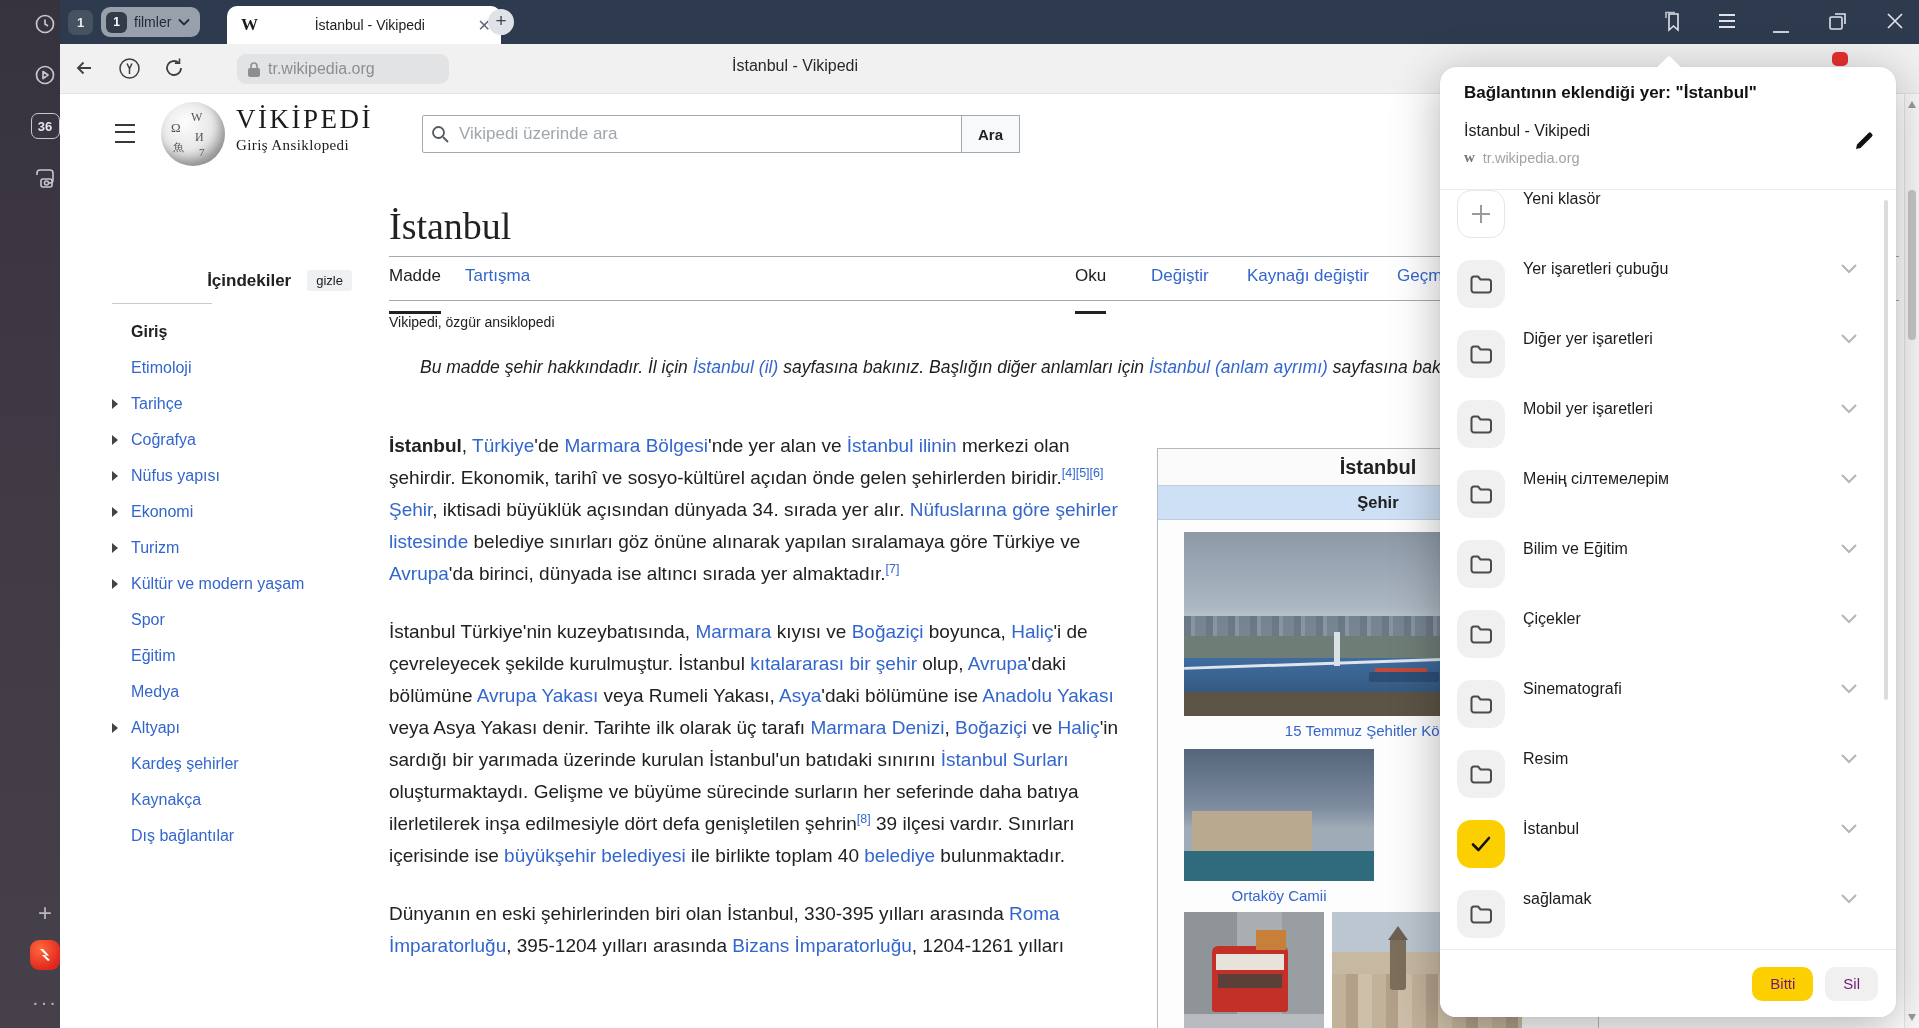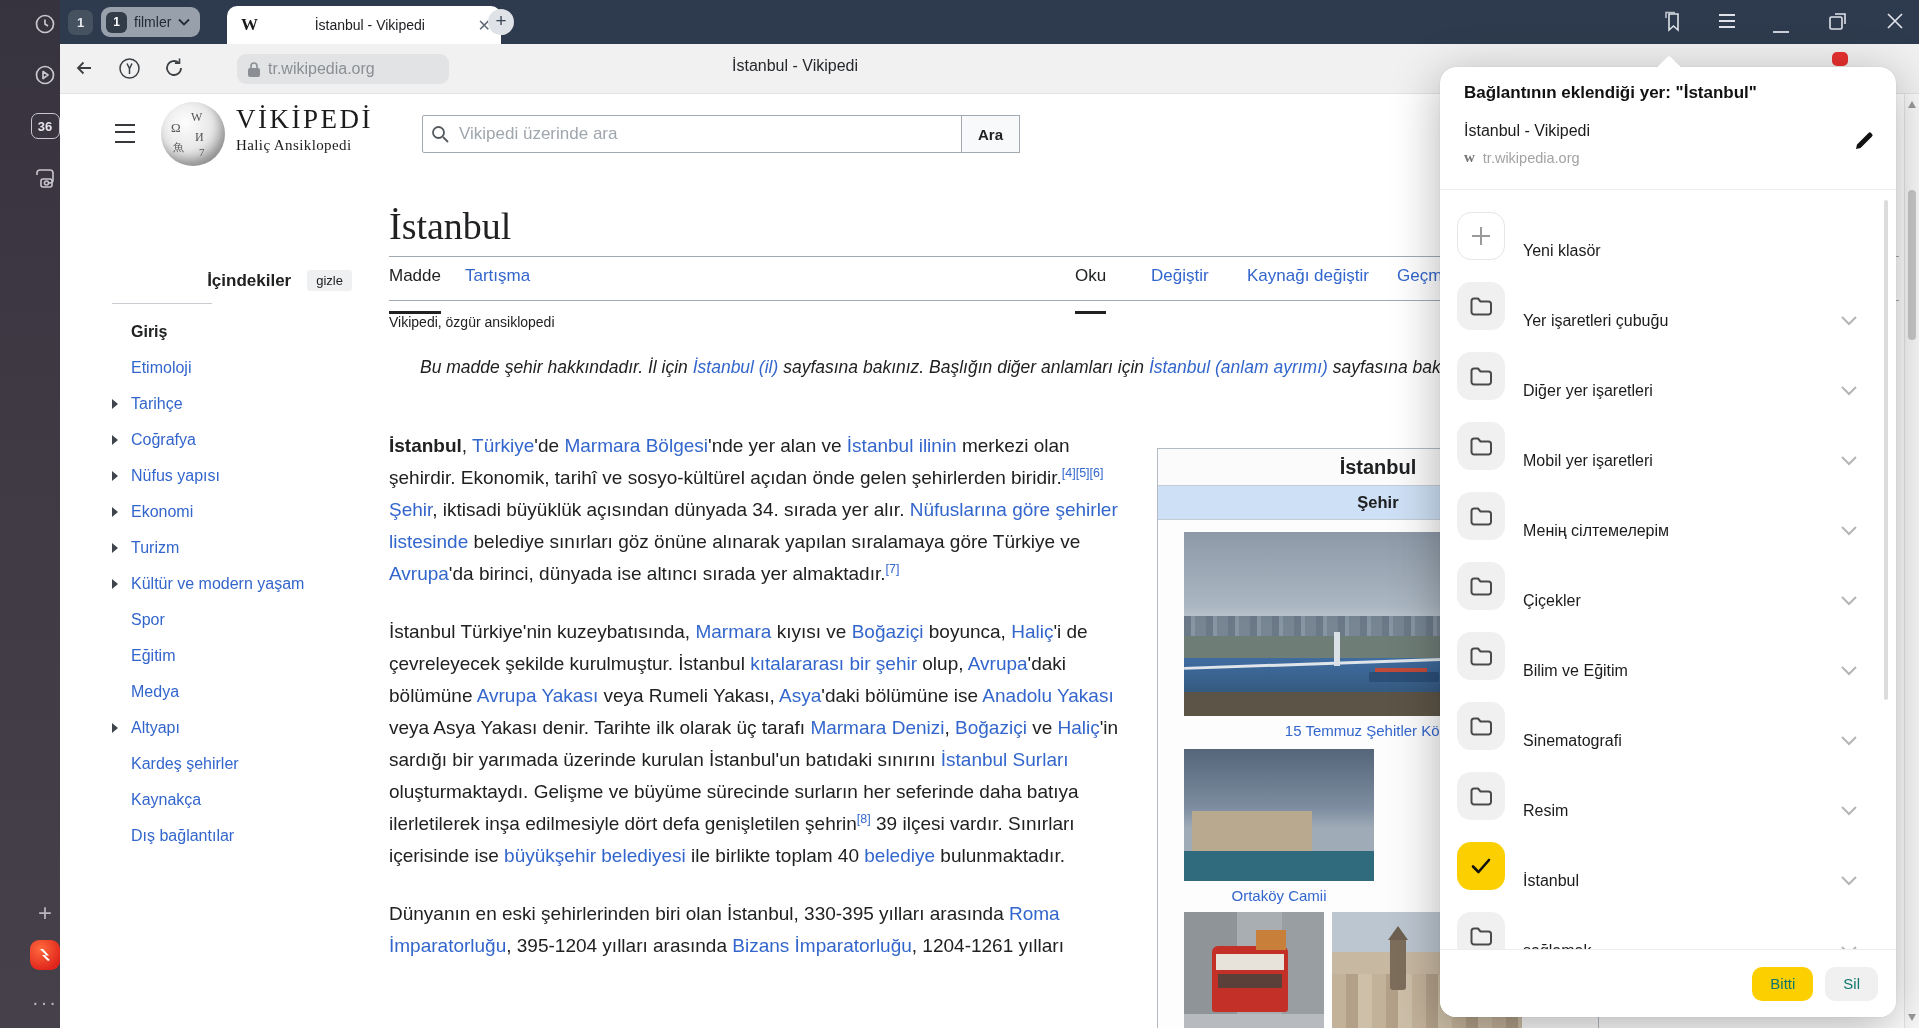--- a/index.html
+++ b/index.html
@@ -140,35 +140,35 @@
          box-shadow:0 10px 50px rgba(0,0,0,.3),0 0 1px rgba(0,0,0,.2);z-index:10;}
   .popup .arrow{position:absolute;left:220px;top:-8px;width:18px;height:18px;background:#fff;transform:rotate(45deg);border-radius:3px;}
   .pp-title{position:absolute;left:24px;top:16px;font-size:17px;font-weight:bold;color:#111;}
   .pp-bm-name{position:absolute;left:24px;top:55px;font-size:16px;color:#1c1c1c;}
   .pp-bm-url{position:absolute;left:24px;top:82px;display:flex;align-items:center;gap:8px;}
   .pp-bm-url .g{font-family:"Liberation Serif",serif;font-weight:bold;font-size:15px;color:#777;}
   .pp-bm-url .u{font-size:14.5px;color:#a3a3a3;}
   .pp-edit{position:absolute;left:412px;top:62px;width:26px;height:26px;color:#111;}
   .pp-div{position:absolute;left:0;top:122px;width:100%;height:1px;background:#ececec;}
   .pp-list{position:absolute;left:0;top:123px;width:456px;height:759px;overflow:hidden;}
-  .pp-row{position:relative;height:70px;display:flex;align-items:flex-end;padding-left:17px;box-sizing:border-box;}
+  .pp-row{position:relative;height:70px;display:flex;align-items:flex-start;padding-left:17px;box-sizing:border-box;}
   .pp-row .ibox{width:48px;height:48px;border-radius:14px;background:#f0f0f1;display:flex;align-items:center;justify-content:center;flex:none;}
   .pp-row.icon-plus .ibox{background:#fff;border:1px solid #e6e6e6;box-sizing:border-box;}
   .pp-row.selected .ibox{background:#fcd000;}
   .pp-row .ic{display:none;align-items:center;justify-content:center;}
   .pp-row.icon-plus .ic-plus{display:flex;}
   .pp-row.icon-folder .ic-folder{display:flex;}
   .pp-row.icon-check .ic-check{display:flex;}
   .pp-row .lbl{margin-left:18px;font-size:16px;color:#1b1b1b;flex:1;}
   .pp-row .chev{margin-right:38px;visibility:hidden;}
   .pp-row.chevron .chev{visibility:visible;}
   .pp-scroll{position:absolute;right:8px;top:133px;width:4px;height:500px;border-radius:2px;background:#dcdcdc;}
   .pp-footer{position:absolute;left:0;top:882px;width:456px;height:68px;background:#fff;border-top:1px solid #ececec;
              border-radius:0 0 16px 16px;display:flex;align-items:center;justify-content:flex-end;gap:12px;padding-right:18px;box-sizing:border-box;}
-  .btn{height:34px;border-radius:10px;display:flex;align-items:center;justify-content:center;font-size:15px;color:#0f766e;padding:0 18px;}
+  .btn{height:34px;border-radius:10px;display:flex;align-items:center;justify-content:center;font-size:15px;color:#701a75;padding:0 18px;}
   .btn-done{background:#fcd000;}
   .btn-del{background:#f0f0f1;}
 </style>
 </head>
 <body>
 
 <div class="app">
 
   <aside class="sidebar">
     <div class="sb-ic" style="top:8px;height:32px;">
@@ -282,21 +282,21 @@
     <div class="wm-burger"></div>
     <div class="globe">
       <i style="left:10px;top:18px;font-size:13px;">Ω</i>
       <i style="left:30px;top:8px;font-size:12px;">W</i>
       <i style="left:34px;top:28px;font-size:12px;">И</i>
       <i style="left:38px;top:44px;font-size:11px;">7</i>
       <i style="left:12px;top:38px;font-size:11px;">魚</i>
     </div>
     <div class="wordmark">
       <div class="big">VİKİPEDİ</div>
-      <div class="small">Haliç Ansiklopedi</div>
+      <div class="small">Giriş Ansiklopedi</div>
     </div>
     <div class="search">
       <svg width="18" height="18" viewBox="0 0 18 18" fill="none" stroke="#54595d" stroke-width="1.8">
         <circle cx="7.5" cy="7.5" r="5.5"></circle>
           <path d="M12 12 L17 17"></path>
       </svg>
       <input placeholder="Vikipedi üzerinde ara" style="">
     </div>
     <div class="ara-btn">Ara</div>
 
@@ -561,39 +561,39 @@
         <div class="pp-row chevron icon-folder">
           <span class="ibox">
 
             <span class="ic ic-folder">
               <svg width="26" height="26" viewBox="0 0 26 26" fill="none" stroke="#4a4a4a" stroke-width="2">
                 <path d="M3.5 8 a2.5 2.5 0 0 1 2.5-2.5 h4 l2.5 3 h8 a2.5 2.5 0 0 1 2.5 2.5 v8 a2.5 2.5 0 0 1-2.5 2.5 h-14.5 a2.5 2.5 0 0 1-2.5-2.5 Z" stroke-linejoin="round"></path>
               </svg>
             </span>
 
           </span>
+          <span class="lbl">Bilim ve Eğitim</span>
+          <span class="chev">
+            <svg width="18" height="11" viewBox="0 0 18 11" fill="none" stroke="#b5b5b5" stroke-width="2">
+              <path d="M2 2 L9 9 L16 2"></path>
+            </svg>
+          </span>
+        </div>
+
+        <div class="pp-row chevron icon-folder">
+          <span class="ibox">
+
+            <span class="ic ic-folder">
+              <svg width="26" height="26" viewBox="0 0 26 26" fill="none" stroke="#4a4a4a" stroke-width="2">
+                <path d="M3.5 8 a2.5 2.5 0 0 1 2.5-2.5 h4 l2.5 3 h8 a2.5 2.5 0 0 1 2.5 2.5 v8 a2.5 2.5 0 0 1-2.5 2.5 h-14.5 a2.5 2.5 0 0 1-2.5-2.5 Z" stroke-linejoin="round"></path>
+              </svg>
+            </span>
+
+          </span>
           <span class="lbl">Çiçekler</span>
-          <span class="chev">
-            <svg width="18" height="11" viewBox="0 0 18 11" fill="none" stroke="#b5b5b5" stroke-width="2">
-              <path d="M2 2 L9 9 L16 2"></path>
-            </svg>
-          </span>
-        </div>
-
-        <div class="pp-row chevron icon-folder">
-          <span class="ibox">
-
-            <span class="ic ic-folder">
-              <svg width="26" height="26" viewBox="0 0 26 26" fill="none" stroke="#4a4a4a" stroke-width="2">
-                <path d="M3.5 8 a2.5 2.5 0 0 1 2.5-2.5 h4 l2.5 3 h8 a2.5 2.5 0 0 1 2.5 2.5 v8 a2.5 2.5 0 0 1-2.5 2.5 h-14.5 a2.5 2.5 0 0 1-2.5-2.5 Z" stroke-linejoin="round"></path>
-              </svg>
-            </span>
-
-          </span>
-          <span class="lbl">Bilim ve Eğitim</span>
           <span class="chev">
             <svg width="18" height="11" viewBox="0 0 18 11" fill="none" stroke="#b5b5b5" stroke-width="2">
               <path d="M2 2 L9 9 L16 2"></path>
             </svg>
           </span>
         </div>
 
         <div class="pp-row chevron icon-folder">
           <span class="ibox">
 

